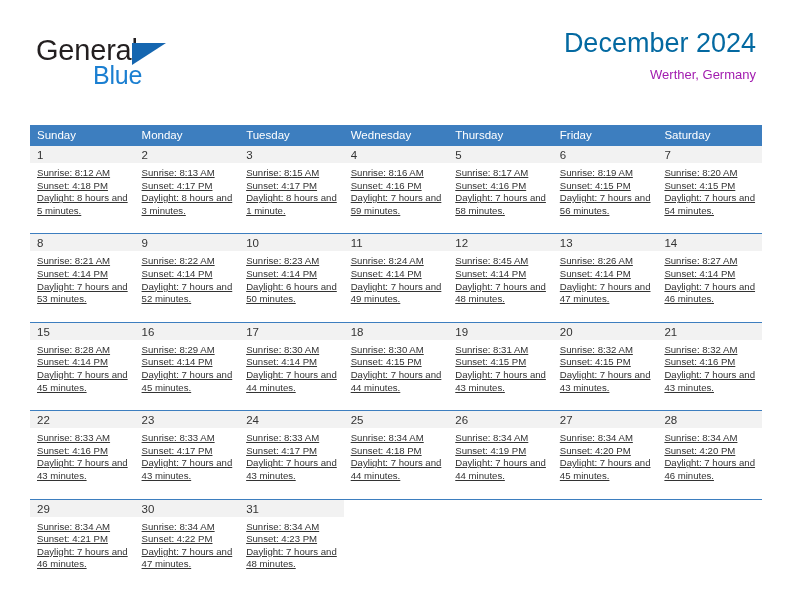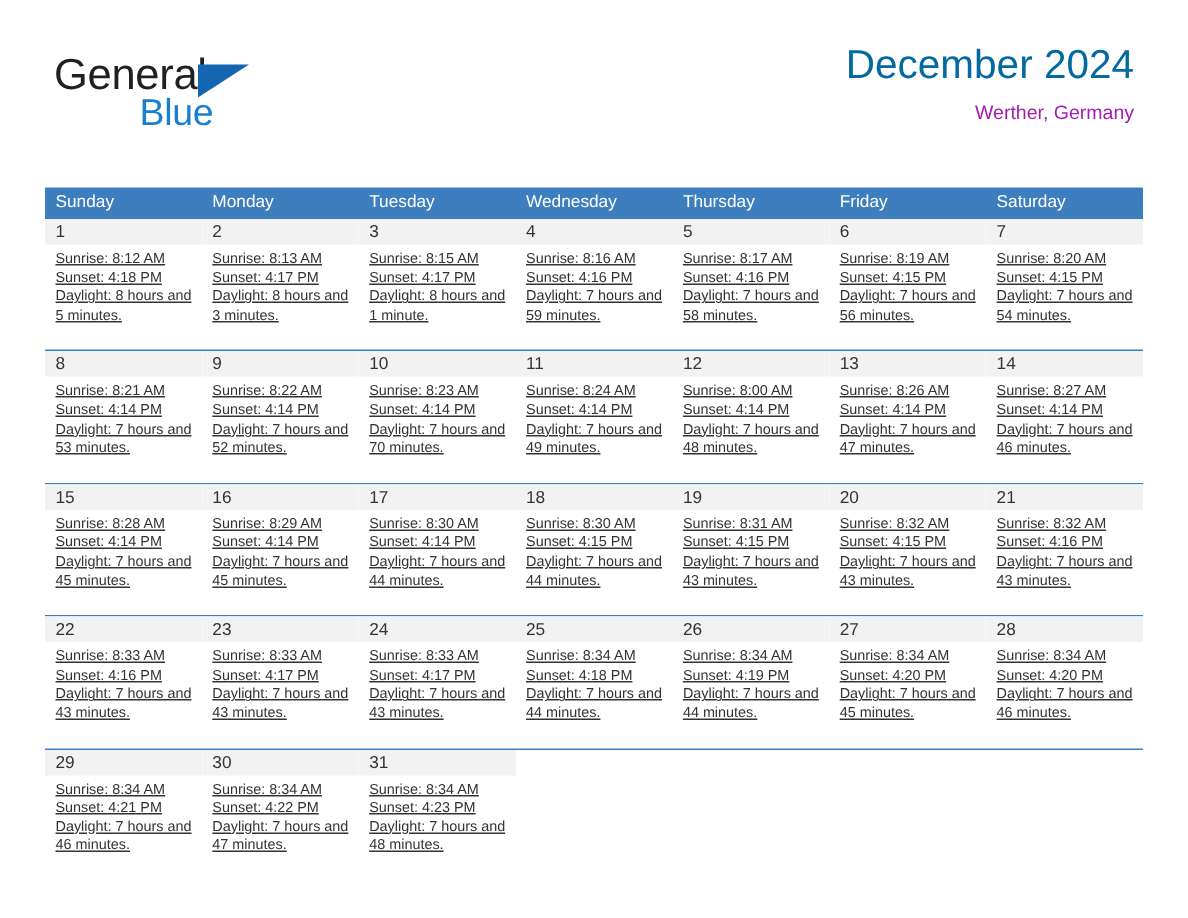--- a/index.html
+++ b/index.html
@@ -261,35 +261,35 @@
               <div class="day-line">Sunrise: 8:22 AM</div>
               <div class="day-line">Sunset: 4:14 PM</div>
               <div class="day-line wrap">Daylight: 7 hours and 52 minutes.</div>
             </div>
           </div>
           <div class="day-cell">
             <div class="day-num-strip">10</div>
             <div class="day-body">
               <div class="day-line">Sunrise: 8:23 AM</div>
               <div class="day-line">Sunset: 4:14 PM</div>
-              <div class="day-line wrap">Daylight: 7 hours and 70 minutes.</div>
+              <div class="day-line wrap">Daylight: 6 hours and 50 minutes.</div>
             </div>
           </div>
           <div class="day-cell">
             <div class="day-num-strip">11</div>
             <div class="day-body">
               <div class="day-line">Sunrise: 8:24 AM</div>
               <div class="day-line">Sunset: 4:14 PM</div>
               <div class="day-line wrap">Daylight: 7 hours and 49 minutes.</div>
             </div>
           </div>
           <div class="day-cell">
             <div class="day-num-strip">12</div>
             <div class="day-body">
-              <div class="day-line">Sunrise: 8:00 AM</div>
+              <div class="day-line">Sunrise: 8:45 AM</div>
               <div class="day-line">Sunset: 4:14 PM</div>
               <div class="day-line wrap">Daylight: 7 hours and 48 minutes.</div>
             </div>
           </div>
           <div class="day-cell">
             <div class="day-num-strip">13</div>
             <div class="day-body">
               <div class="day-line">Sunrise: 8:26 AM</div>
               <div class="day-line">Sunset: 4:14 PM</div>
               <div class="day-line wrap">Daylight: 7 hours and 47 minutes.</div>

